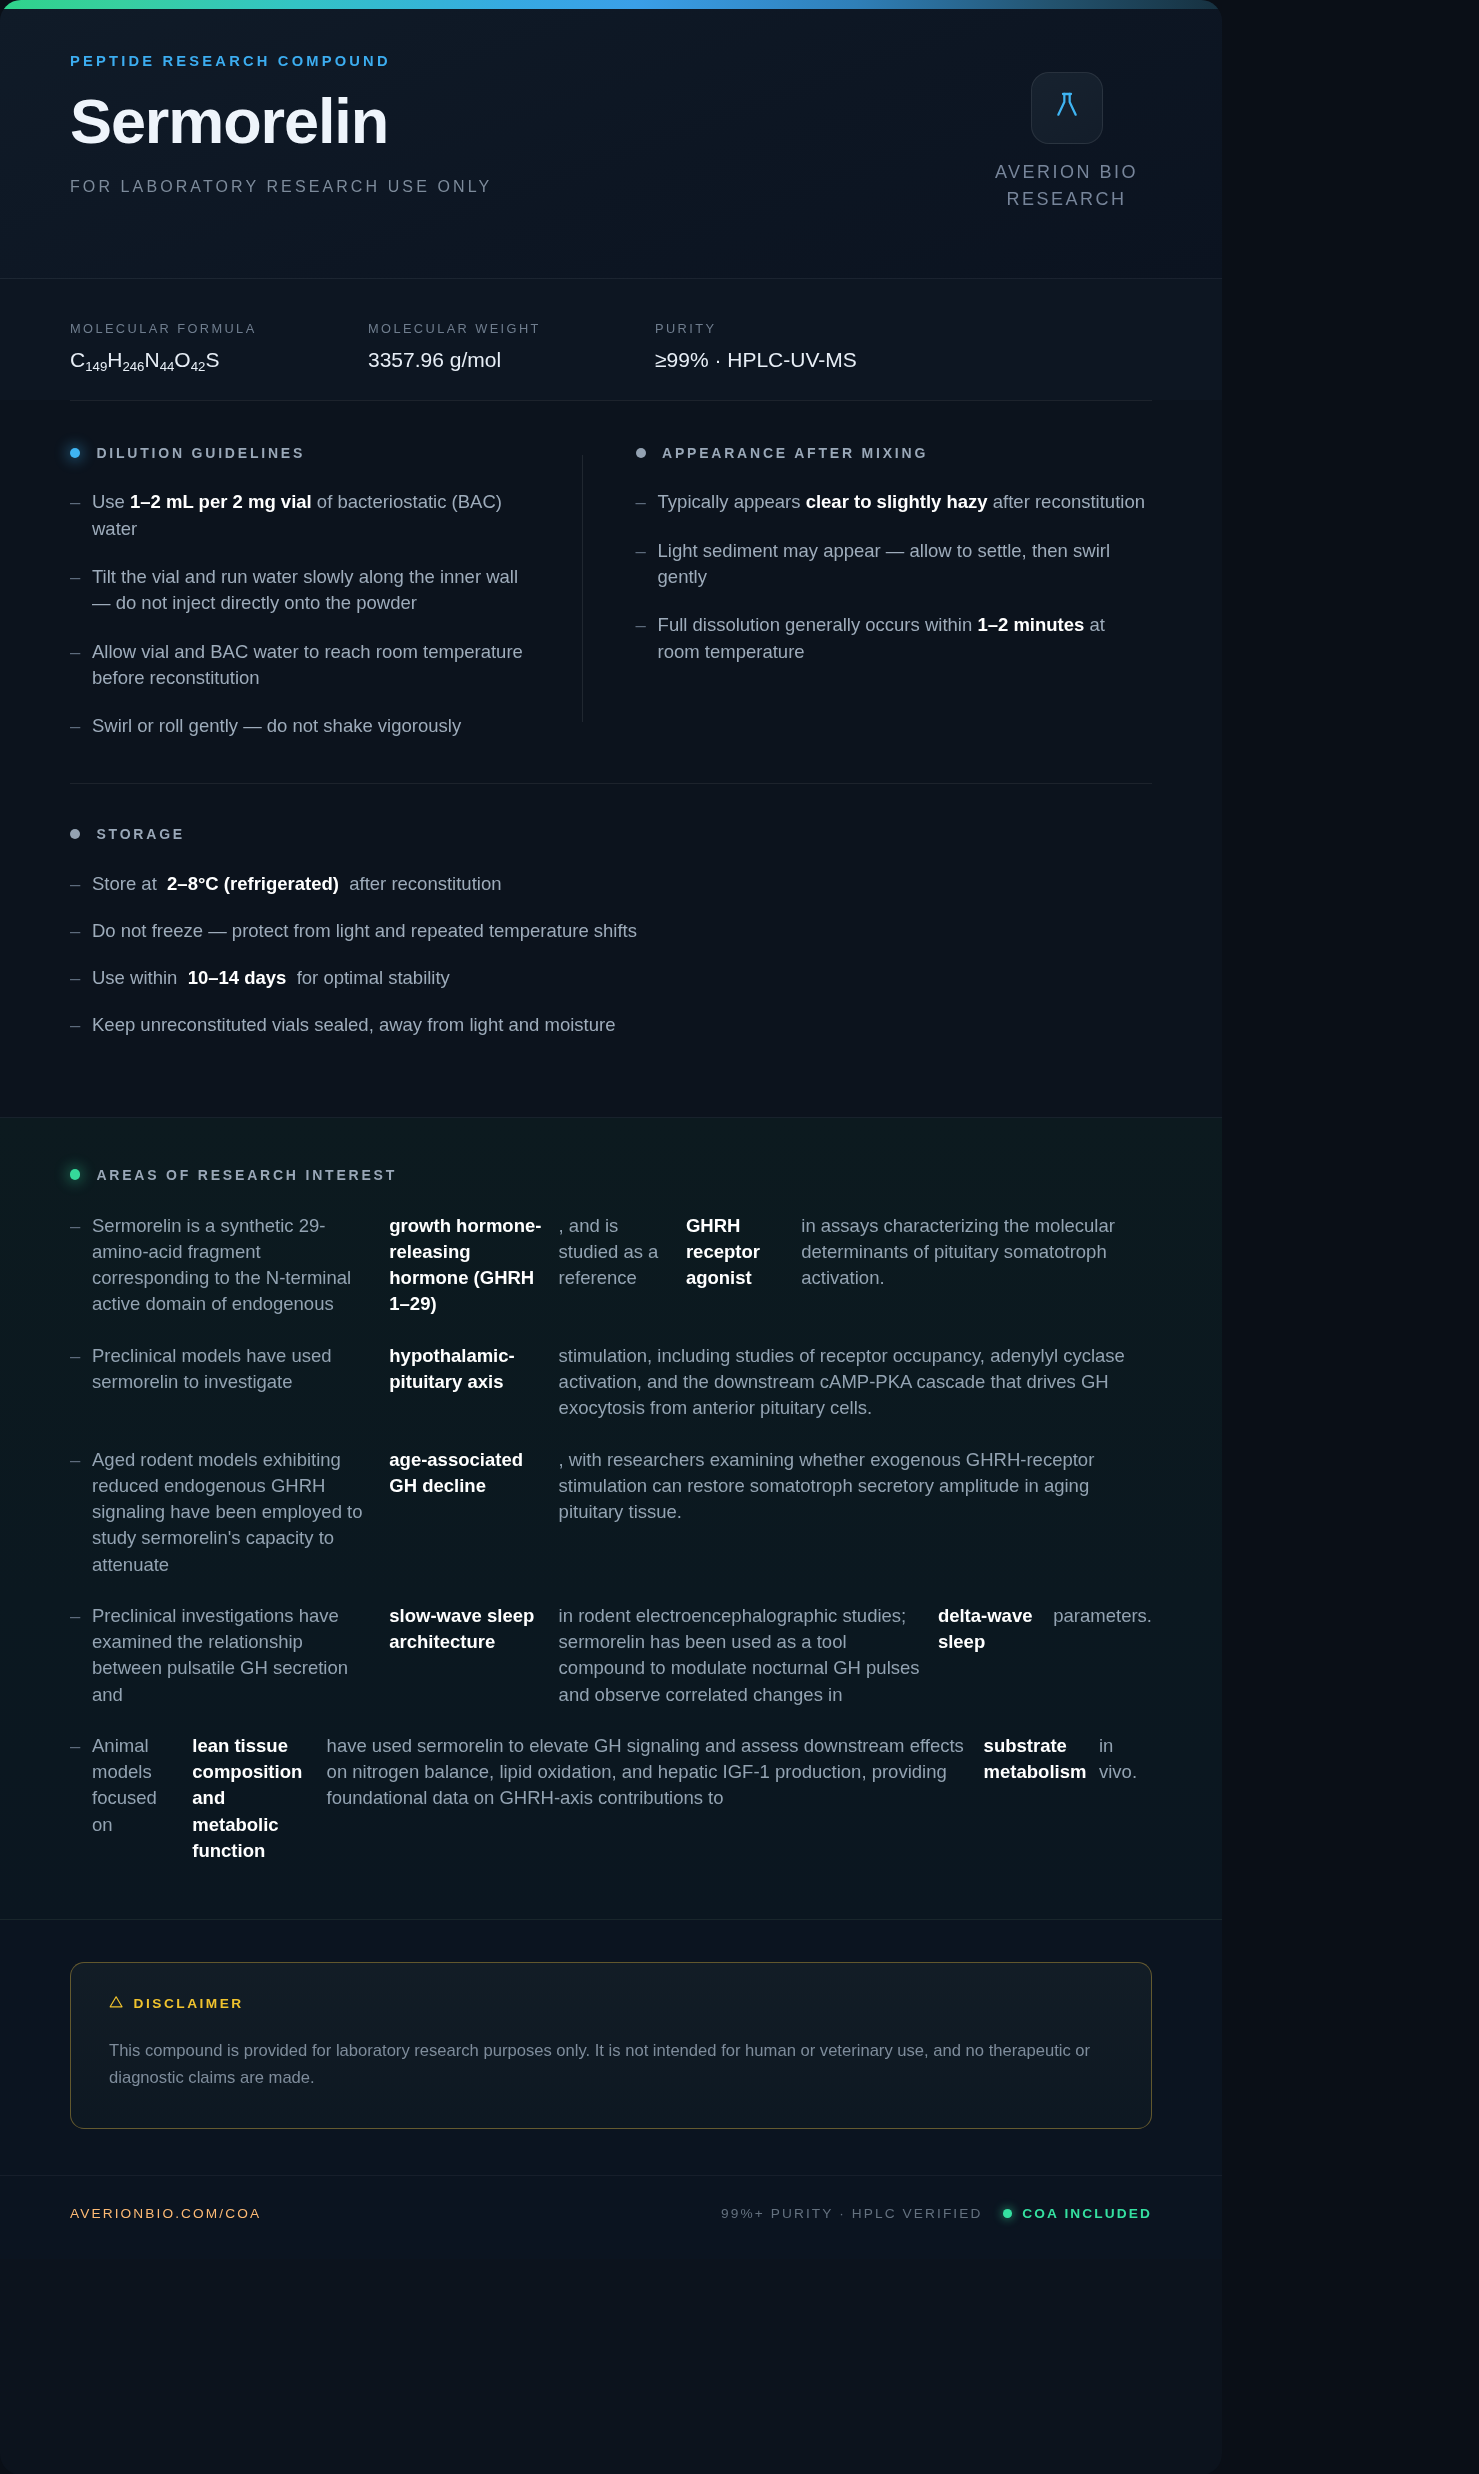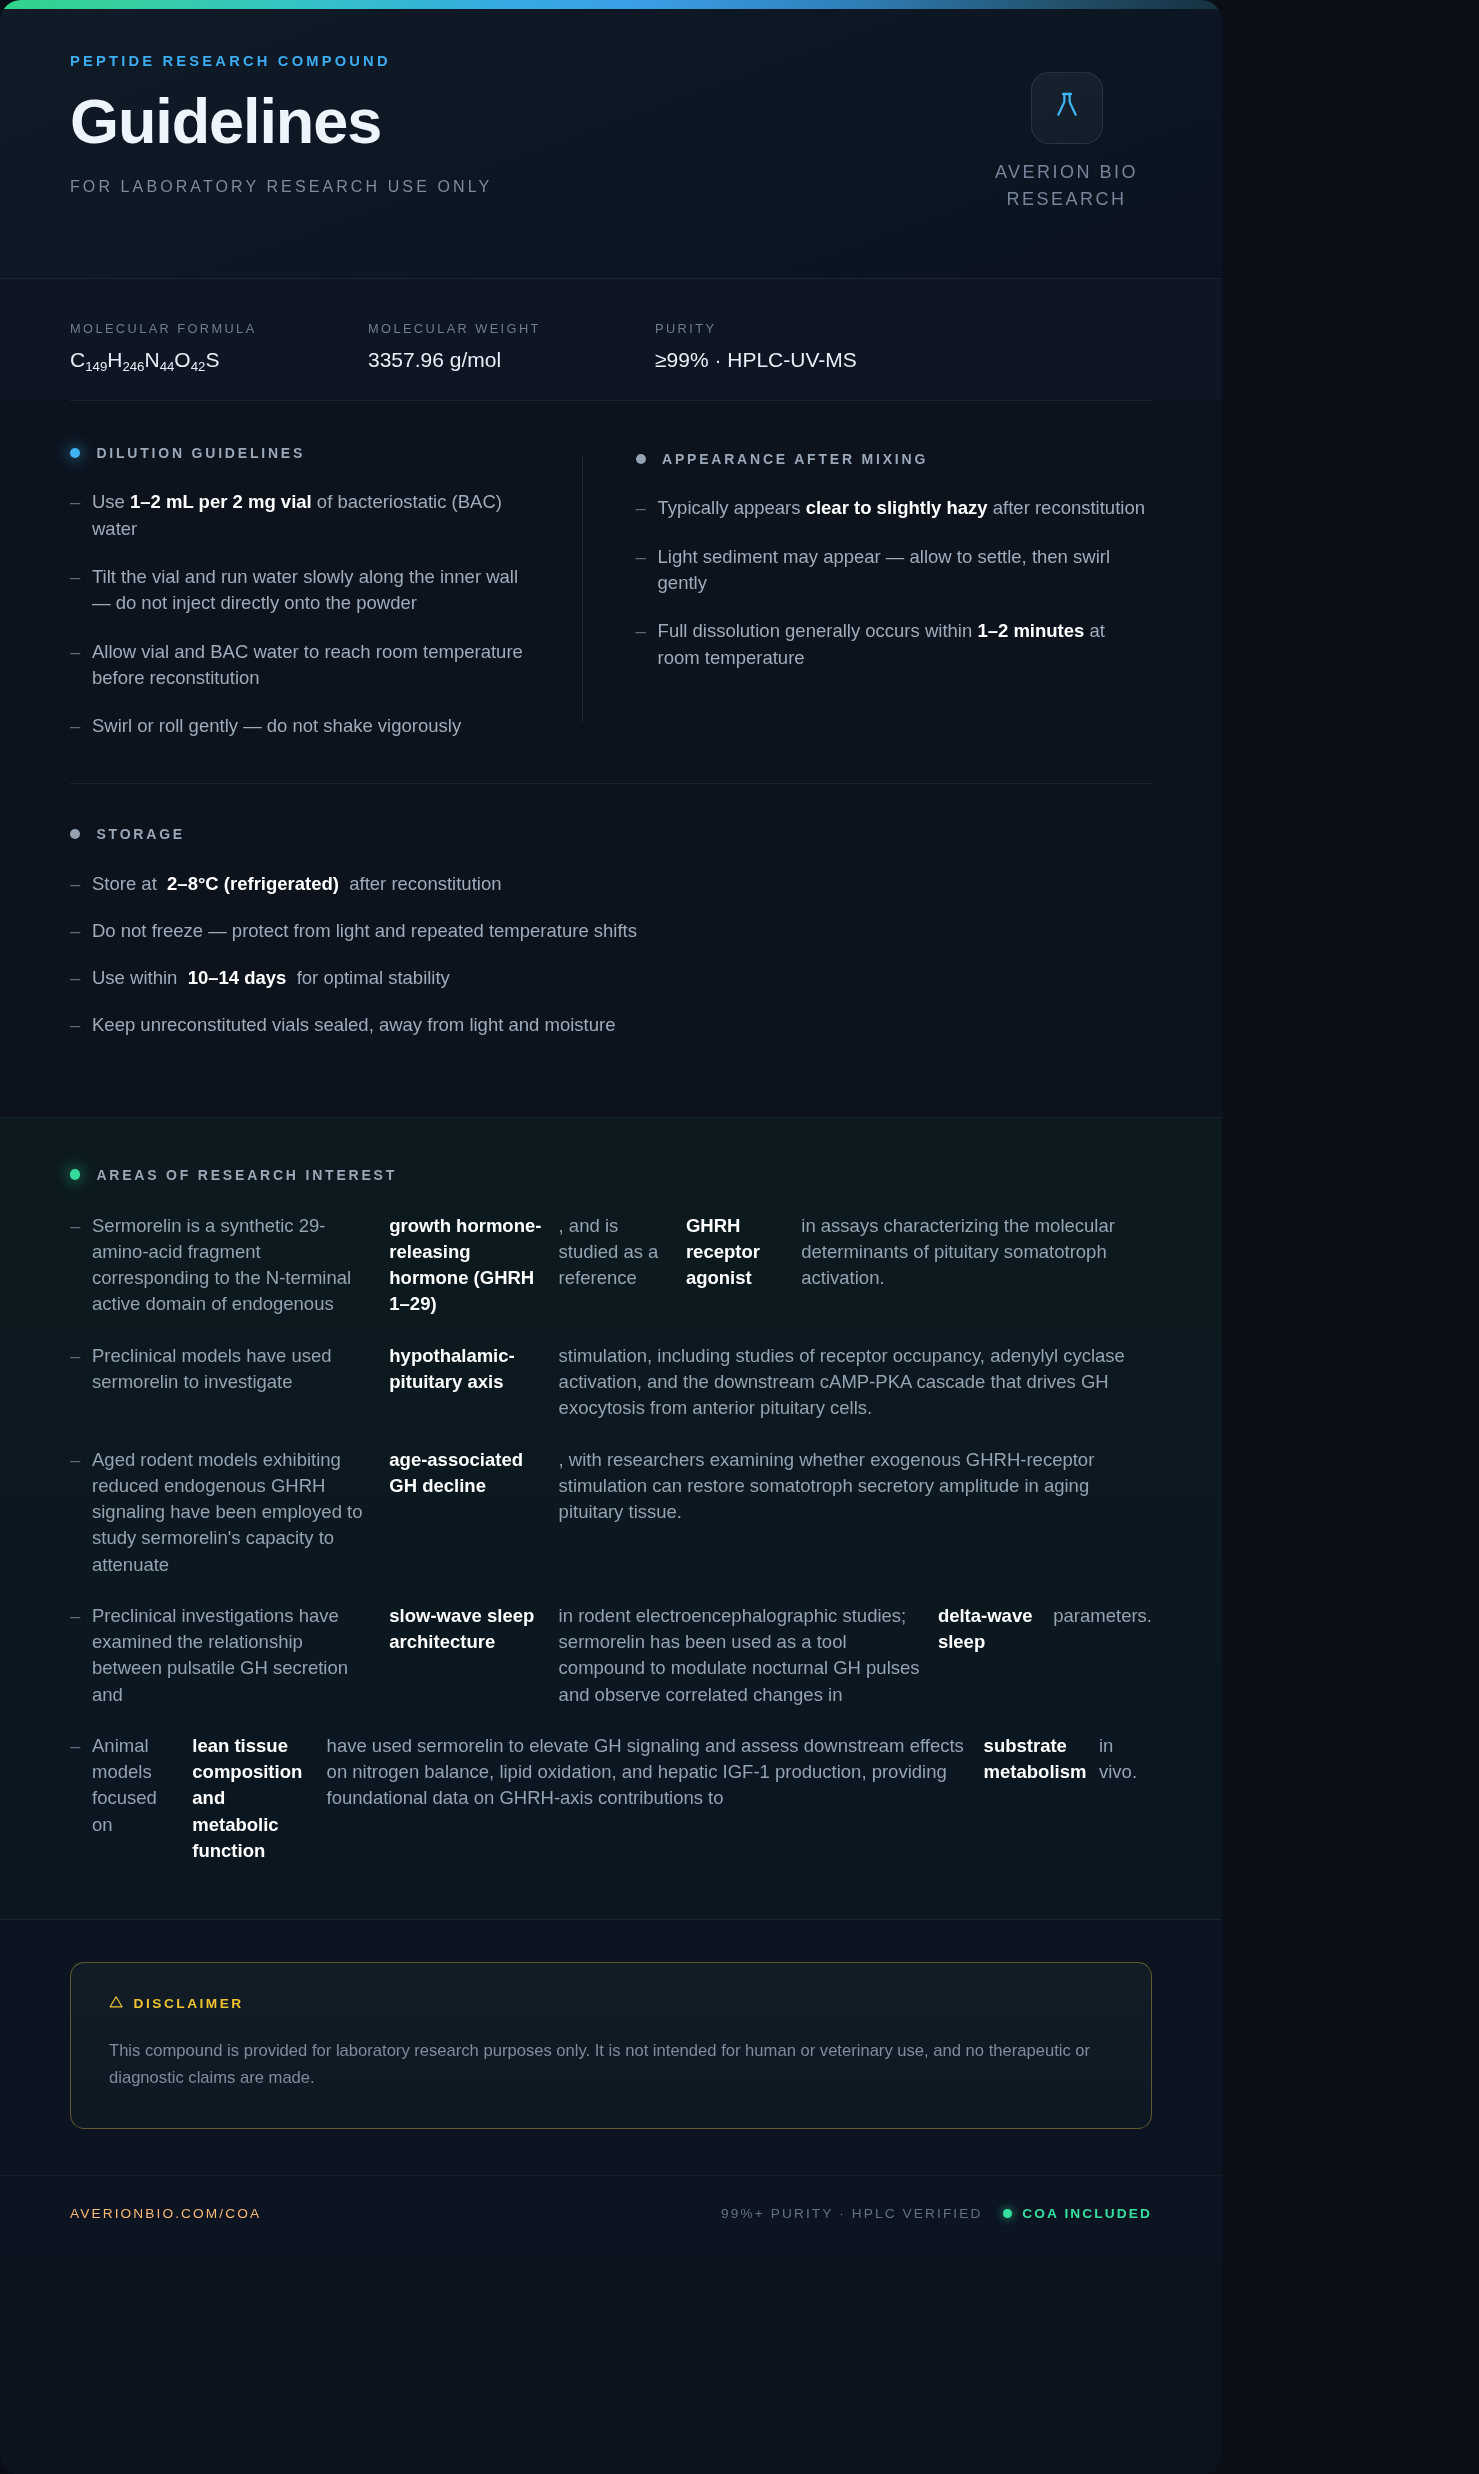--- a/index.html
+++ b/index.html
@@ -173,21 +173,21 @@
     display: flex;
     padding: 44px 70px 0 70px;
   }
   .col-l { width: 605px; padding-right: 53px; }
   .col-sep {
     width: 0.9px;
     background: rgba(255,255,255,0.085);
     margin: 9.5px 0 17px 0;
     flex: 0 0 auto;
   }
-  .col-r { flex: 1 1 auto; padding-left: 53px; margin-top: 6px; }
+  .col-r { flex: 1 1 auto; padding-left: 53px; }
 
   
   .storage { padding: 42px 70px 57px 70px; }
   .storage .bullet { margin-bottom: 21px; }
 
   
   .rule-wrap { padding: 44px 0 0 0; }
 
   
   .research {
@@ -301,21 +301,21 @@
 </style>
 </head>
 <body>
 
 <div class="page">
 
   <div class="topbar"></div>
 
   <div class="header">
     <div class="eyebrow">Peptide Research Compound</div>
-    <div class="title">Guidelines</div>
+    <div class="title">Sermorelin</div>
     <div class="subtitle">For Laboratory Research Use Only</div>
 
     <div class="brand">
       <div class="brand-mark">
         <span>
           <svg width="32" height="32" viewBox="0 0 24 24" fill="none" stroke="#3fb4f2" stroke-width="1.7" stroke-linecap="round" stroke-linejoin="round">
             <path d="M9 3h6"></path>
             <path d="M10 3v6L5.5 18.5"></path>
             <path d="M14 3v6l4.5 9.5"></path>
           </svg>

